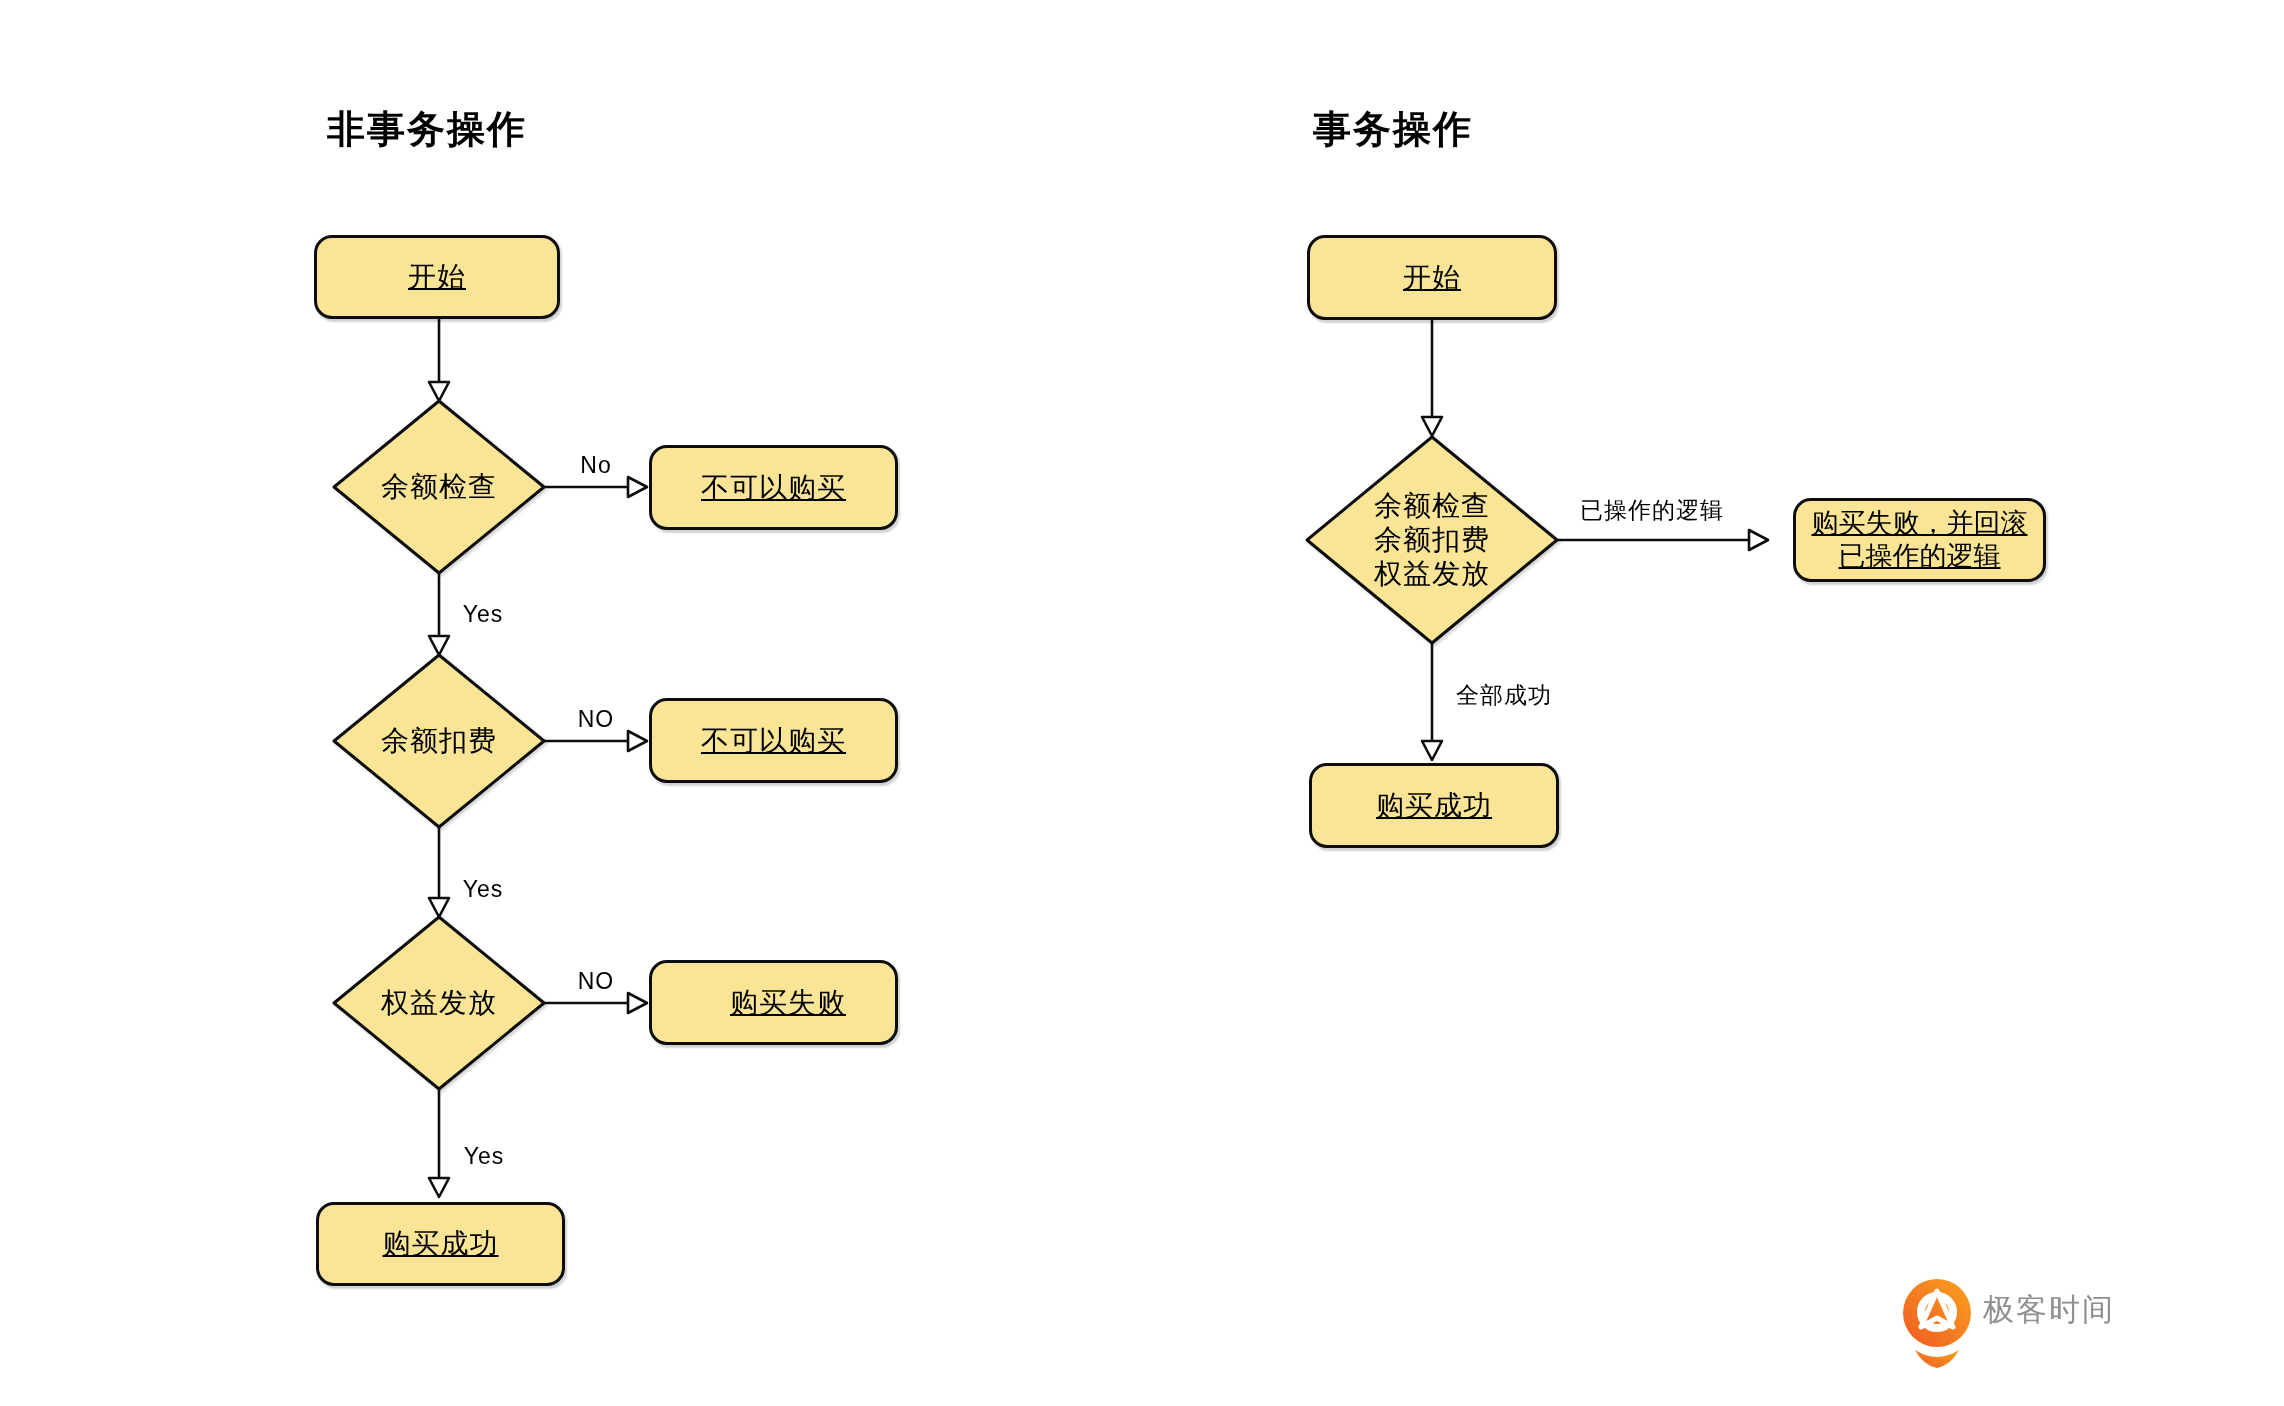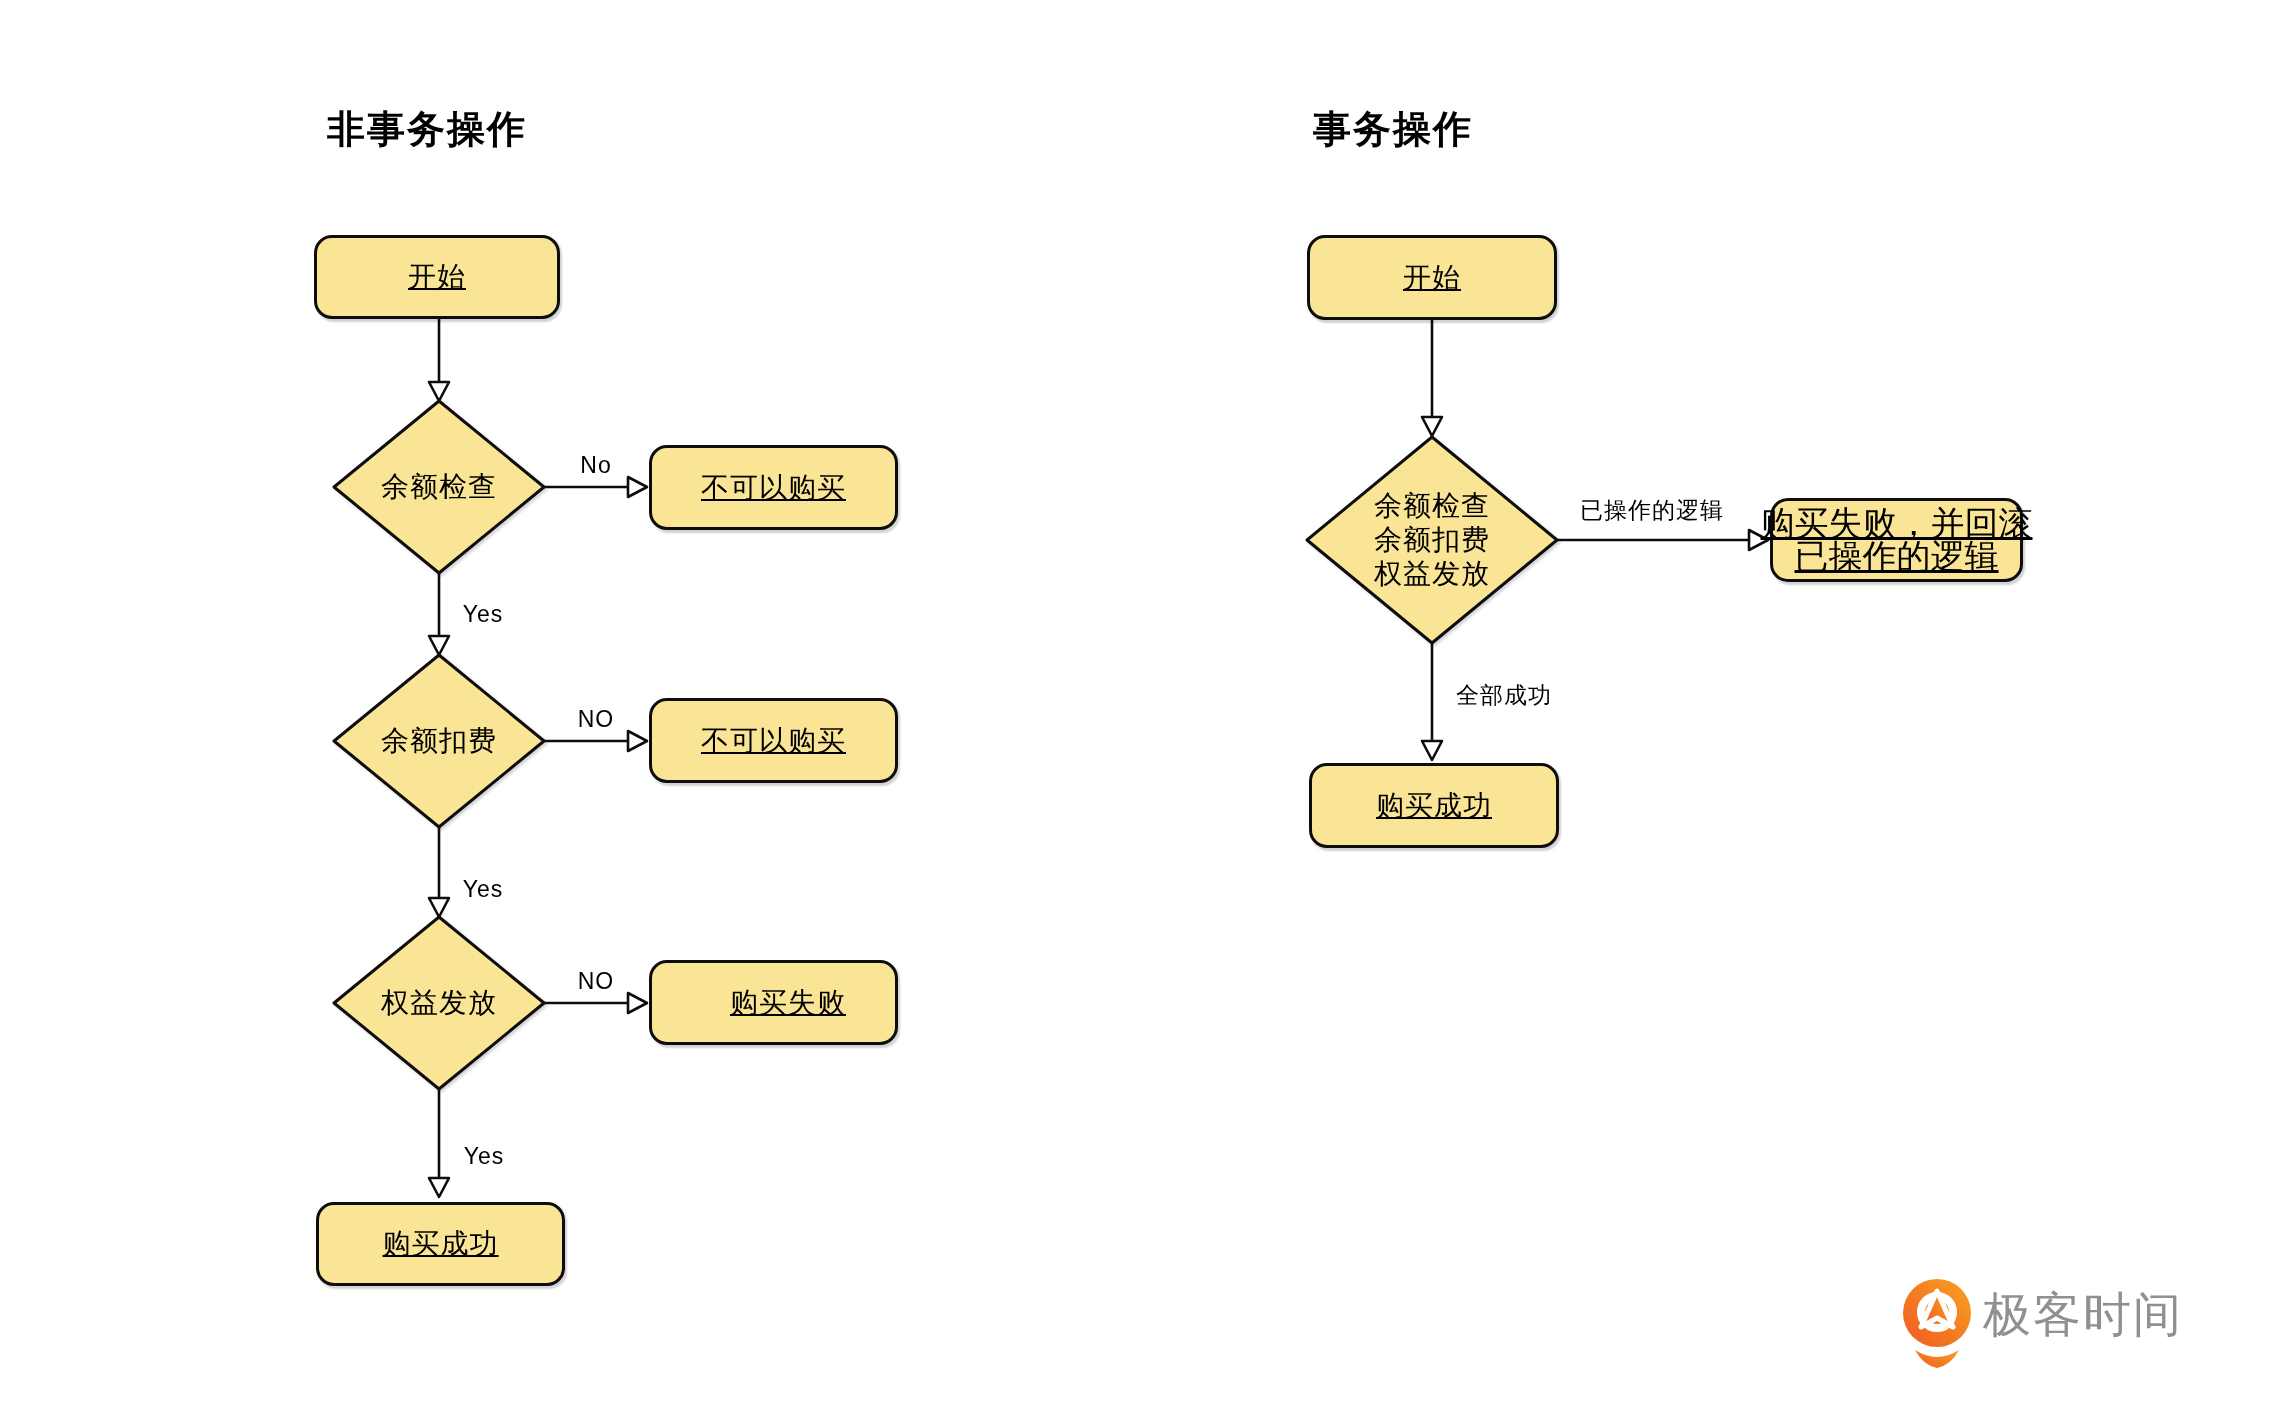--- a/index.html
+++ b/index.html
@@ -40,34 +40,34 @@
   .node-box{
     position:absolute;box-sizing:border-box;
     background:var(--node-fill);
     border:3px solid var(--node-border);
     border-radius:18px;
     display:flex;align-items:center;justify-content:center;
     font-size:28px;letter-spacing:1px;white-space:nowrap;
     box-shadow:2px 2.5px 2px rgba(0,0,0,0.18);
     text-decoration:underline;
   }
-  .node-box.two-line{flex-direction:column;font-size:34px;line-height:33px;letter-spacing:0;}
+  .node-box.two-line{flex-direction:column;font-size:27px;line-height:33px;letter-spacing:0;margin-left:23px;}
   .diamond-label{
     position:absolute;display:flex;align-items:center;justify-content:center;
     font-size:28px;letter-spacing:1px;white-space:nowrap;pointer-events:none;
   }
   .diamond-label.three-line{flex-direction:column;line-height:34px;}
   .edge-label{
     position:absolute;transform:translate(-50%,-50%);
     font-size:23px;white-space:nowrap;letter-spacing:1px;
   }
   .logo{position:absolute;left:1903px;top:1279px;display:flex;align-items:flex-start;}
   .logo-text{
-    margin-left:12px;margin-top:4px;
-    font-size:48px;font-weight:500;letter-spacing:2px;
+    margin-left:12px;margin-top:10px;
+    font-size:31px;font-weight:500;letter-spacing:2px;
     color:var(--logo-text);white-space:nowrap;
   }
   .stopA{stop-color:var(--logo-orange-light);}
   .stopB{stop-color:var(--logo-orange-dark);}
 </style>
 </head>
 <body>
 
 <div class="canvas">
 

